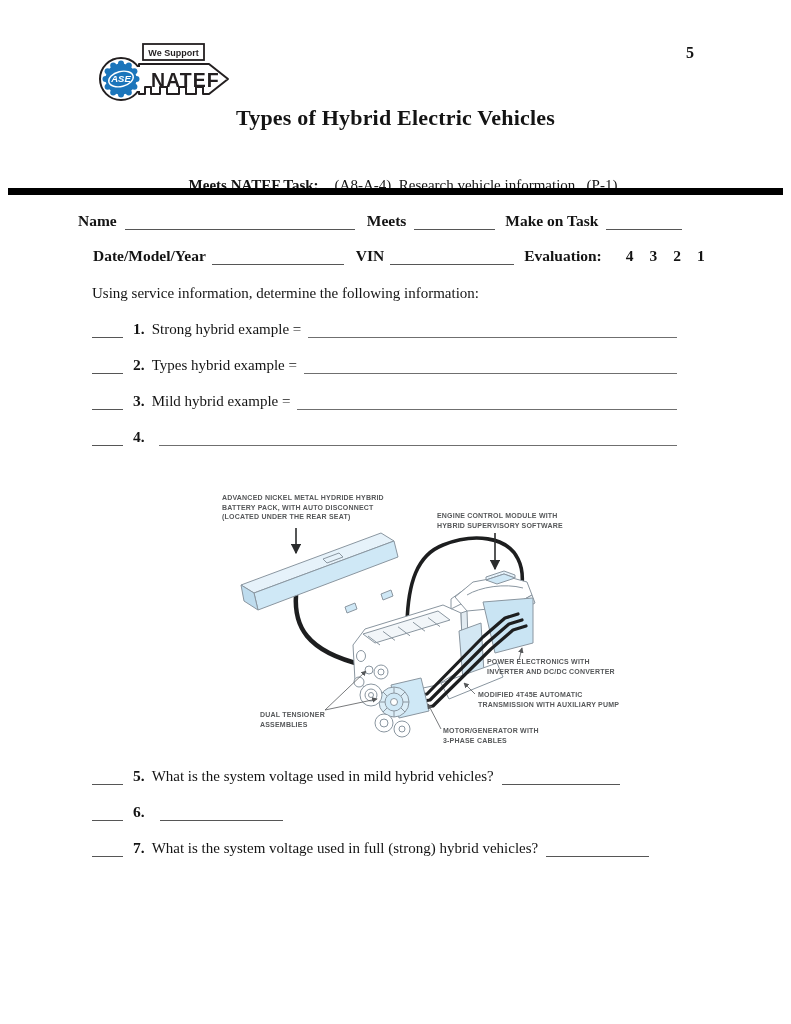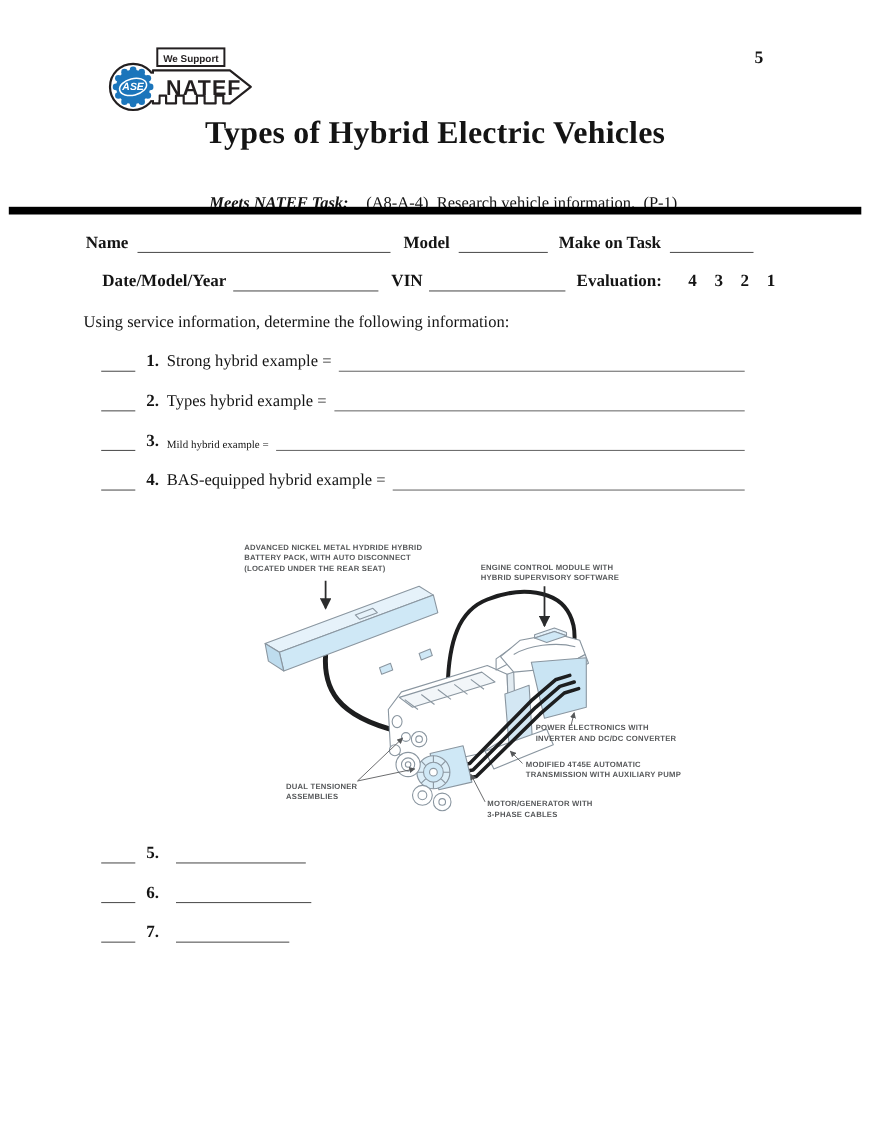--- a/index.html
+++ b/index.html
@@ -1,30 +1,30 @@
 <!DOCTYPE html>
 <html><head>
 <meta charset="utf-8">
 <style>
   html,body{margin:0;padding:0;background:#fff;}
   .page{position:relative;width:791px;height:1024px;background:#ffffff;overflow:hidden;
         font-family:"Liberation Serif",serif;color:#141414;}
   .abs{position:absolute;}
   .page-num{left:686px;top:44px;font-weight:bold;font-size:16px;}
-  .title{left:0;top:105px;width:100%;text-align:center;font-size:29px;font-weight:bold;letter-spacing:.2px;white-space:pre;}
+  .title{left:0;top:105px;width:100%;text-align:center;font-size:22px;font-weight:bold;letter-spacing:.2px;white-space:pre;}
   .task{left:0;top:160px;width:100%;text-align:center;font-size:15px;white-space:pre;}
-  .task .b{margin-right:16px;font-style:italic;}
+  .task .b{margin-right:16px;}
   .rule{left:8px;top:188px;width:775px;height:7px;background:#000;}
   .row{position:absolute;display:flex;align-items:flex-end;font-size:15.5px;white-space:pre;}
   .b{font-weight:bold;}
   .blank{display:inline-block;border-bottom:1.5px solid #565656;height:17px;}
   .fill{flex:1;border-bottom:1.5px solid #6f6f6f;height:17px;margin-left:7px;} 
   .gap10{margin-left:10px;} .gap12{margin-left:12px;} .gap6{margin-left:6px;} .gap8{margin-left:8px;}
   .evals{display:flex;gap:16px;margin-left:24px;font-weight:bold;}
-  .intro{left:76px;top:285px;font-size:15px;}
+  .intro{left:92px;top:285px;font-size:15px;}
   .item-row{left:92px;width:585px;}
   .q-row{left:92px;}
   .pre-blank{width:31px;margin-right:10px;}
   .num{font-weight:bold;margin-right:7px;}
   svg text.dlabel{font-family:"Liberation Sans",sans-serif;font-weight:bold;font-size:7px;fill:#56585a;letter-spacing:.2px;}
   svg .ln{stroke:#8a96a0;stroke-width:1;stroke-linejoin:round;}
   svg .cable{stroke:#1d1e1f;fill:none;stroke-linejoin:round;stroke-linecap:round;}
   svg .leader{stroke:#56585a;stroke-width:.8;fill:none;}
   .logo-txt{font-family:"Liberation Sans",sans-serif;font-weight:bold;fill:#231f20;}
 </style>
@@ -69,21 +69,21 @@
 
   <div class="abs title">Types of Hybrid Electric Vehicles</div>
   <div class="abs task">
     <span class="b">Meets NATEF Task:</span><span>(A8-A-4)  Research vehicle information.  (P-1)</span>
   </div>
   <div class="abs rule"></div>
 
   <div class="row" style="left:78px;top:212px;">
     <span class="b">Name</span>
     <span class="blank gap8" style="width:230px;"></span>
-    <span class="b gap12">Model</span>
+    <span class="b gap12">Meets</span>
     <span class="blank gap8" style="width:81px;"></span>
     <span class="b gap10">Make on Task</span>
     <span class="blank gap8" style="width:76px;"></span>
   </div>
 
   <div class="row" style="left:93px;top:247px;">
     <span class="b">Date/Model/Year</span>
     <span class="blank gap6" style="width:132px;"></span>
     <span class="b gap12">VIN</span>
     <span class="blank gap6" style="width:124px;"></span>
@@ -106,27 +106,26 @@
   </div>
   <div class="row item-row" style="top:356px;">
     <span class="blank pre-blank"></span>
     <span class="num">2.</span>
     <span style="font-size:15px;">Types hybrid example =</span>
     <span class="fill"></span>
   </div>
   <div class="row item-row" style="top:392px;">
     <span class="blank pre-blank"></span>
     <span class="num">3.</span>
-    <span style="font-size:10px;text-align:center;">Mild hybrid example =</span>
+    <span style="font-size:15px;text-align:center;">Mild hybrid example =</span>
     <span class="fill"></span>
   </div>
   <div class="row item-row" style="top:428px;">
     <span class="blank pre-blank"></span>
     <span class="num">4.</span>
-    <span style="font-size:15px;">BAS-equipped hybrid example =</span>
     <span class="fill"></span>
   </div>
 
   <svg class="abs" style="left:205px;top:483px;" width="510" height="292" viewBox="0 0 510 292">
     <defs>
       <marker id="ah" viewBox="0 0 8 8" refX="7" refY="4" markerWidth="7" markerHeight="7" orient="auto">
           <path d="M0,0 L8,4 L0,8 Z" fill="#56585a"></path>
         </marker>
       <marker id="ahb" viewBox="0 0 8 8" refX="7" refY="4" markerWidth="6.5" markerHeight="6.5" orient="auto">
           <path d="M0,0 L8,4 L0,8 Z" fill="#2b2c2d"></path>
@@ -228,26 +227,28 @@
     </text>
     <text class="dlabel" x="55" y="234">
       <tspan x="55">DUAL TENSIONER</tspan>
       <tspan x="55" dy="9.5">ASSEMBLIES</tspan>
     </text>
   </svg>
 
   <div class="row q-row" style="top:767px;">
     <span class="blank pre-blank"></span>
     <span class="num">5.</span>
+    <span style="font-size:15px;">What is the system voltage used in mild hybrid vehicles?</span>
     <span class="blank gap8" style="width:118px;"></span>
   </div>
   <div class="row q-row" style="top:803px;">
     <span class="blank pre-blank"></span>
     <span class="num">6.</span>
     <span class="blank gap8" style="width:123px;"></span>
   </div>
   <div class="row q-row" style="top:839px;">
     <span class="blank pre-blank"></span>
     <span class="num">7.</span>
+    <span style="font-size:15px;">What is the system voltage used in full (strong) hybrid vehicles?</span>
     <span class="blank gap8" style="width:103px;"></span>
   </div>
 
 </div>
 
 </body></html>

